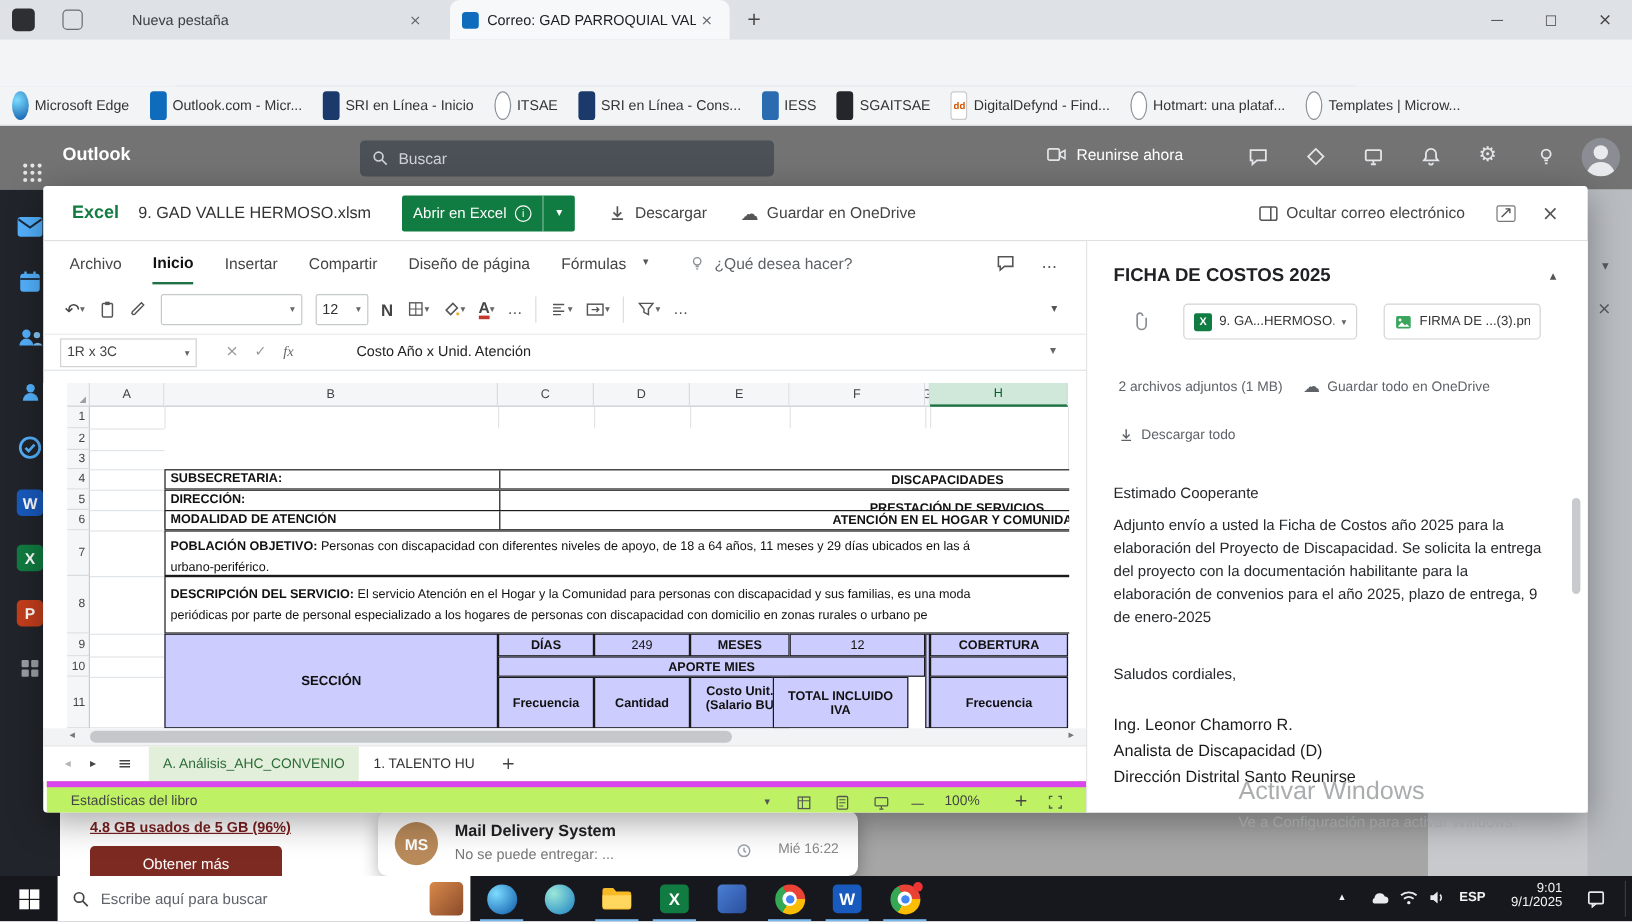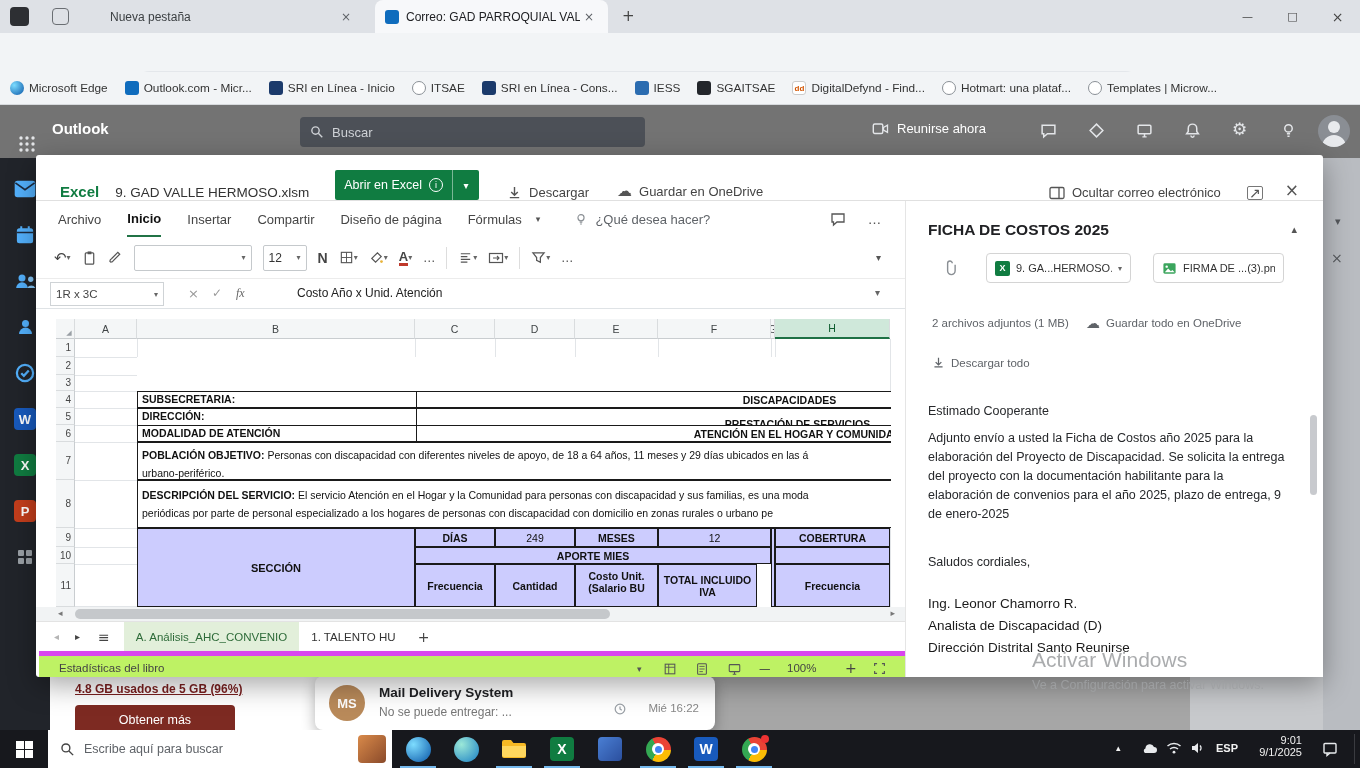--- a/index.html
+++ b/index.html
@@ -15,21 +15,21 @@
   .tabbar{left:0;top:0;width:1360px;height:33px;background:#dee1e6}
   .tab{height:33px;display:flex;align-items:center;font-size:12px;color:#3c4043;padding:0 10px}
   .tab.active{background:#f7f8fa;border-radius:8px 8px 0 0;color:#202124}
   .tab .closex{margin-left:auto;color:#5f6368;font-size:12px;padding:0 4px}
   .winbtn{width:45px;height:33px;display:flex;align-items:center;justify-content:center;color:#444;font-size:11px}
   .navbar{left:0;top:33px;width:1360px;height:39px;background:#f2f4f6}
   .navico{color:#5f6368;font-size:15px}
   .urlpill{left:135px;top:38px;width:1005px;height:29px;background:#e4e7eb;border-radius:15px;display:flex;align-items:center;padding:0 12px;font-size:12.3px;color:#2b2e31}
   .bookbar{left:0;top:72px;width:1360px;height:33px;background:#f2f4f6;border-bottom:1px solid #d7dadd;display:flex;align-items:center;padding-left:10px;gap:17px}
   .bk{display:flex;align-items:center;gap:5px;font-size:11.8px;color:#333;white-space:nowrap}
-  .fav{width:14px;height:14px;border-radius:3px;flex:none}
+  .fav{width:14px;height:24px;border-radius:3px;flex:none}
   .edgeball{background:radial-gradient(circle at 30% 30%,#7ddcff,#0a57a8);border-radius:50%}
   .globe{border:1.6px solid #8a9096;border-radius:50%;background:#fff}
 
   
   .olhead{left:0;top:105px;width:1360px;height:53px;background:#737373;color:#fff}
   .olsearch{left:300px;top:117px;width:345px;height:30px;background:#4c5057;border-radius:4px;display:flex;align-items:center;padding:0 10px;gap:8px;color:#cfd2d6;font-size:13px}
   .hicon{color:#e4e6e9}
   .rail{left:0;top:158px;width:50px;height:572px;background:#21242a}
   .railitem{width:50px;height:46px;display:flex;align-items:center;justify-content:center}
   .prodsq{width:22px;height:22px;border-radius:4px;color:#fff;font-weight:bold;font-size:13px;display:flex;align-items:center;justify-content:center}
@@ -38,21 +38,21 @@
   .bgleft{left:50px;top:677px;width:590px;height:53px;background:#ffffff}
   .bgdim{left:640px;top:677px;width:550px;height:53px;background:#a6a6a6}
   .bgdim2{left:1190px;top:677px;width:170px;height:53px;background:#c7c9cc}
   .bgright{left:1323px;top:158px;width:37px;height:572px;background:#b9bcc1}
   .storage-link{color:#7a1f1f;text-decoration:underline;font-size:12px;font-weight:bold}
   .getmore{background:#7d2a22;color:#fff;border-radius:4px;font-size:12.5px;display:flex;align-items:center;justify-content:center}
   .toast{left:315px;top:676px;width:400px;height:54px;background:#fff;border-radius:8px;box-shadow:0 4px 14px rgba(0,0,0,.3)}
 
   
   .overlay{left:36px;top:155px;width:1287px;height:522px;background:#fff;border-radius:3px;box-shadow:0 8px 28px rgba(0,0,0,.35)}
-  .ovhead{position:absolute;left:0;top:0;width:1287px;height:46px;border-bottom:1px solid #e0e0e0;display:flex;align-items:flex-end}
+  .ovhead{position:absolute;left:0;top:0;width:1287px;height:46px;border-bottom:1px solid #e0e0e0;display:flex;align-items:center}
   .greenbtn{height:30px;background:#107c41;color:#fff;font-size:12.5px;display:flex;align-items:center;border-radius:2px;overflow:hidden}
   .hdrlink{display:flex;align-items:center;gap:7px;font-size:13px;color:#444}
   .excelarea{position:absolute;left:0;top:46px;width:869px;height:476px}
   .emailpane{position:absolute;left:869px;top:46px;width:418px;height:476px;border-left:1px solid #e5e5e5;background:#fff}
 
   .ribbon{position:absolute;left:0;top:0;width:869px;height:36px;display:flex;align-items:center;font-size:13px;color:#454545}
   .rtab{margin-left:26px;height:36px;display:flex;align-items:center}
   .rtab.active{font-weight:bold;color:#111;border-bottom:2.5px solid #217346}
   .toolbar{position:absolute;left:0;top:36px;width:869px;height:42px;display:flex;align-items:center;padding-left:18px;gap:11px;color:#444;border-bottom:1px solid #ececec}
   .tbox{height:26px;border:1px solid #c5c9cc;border-radius:2px;display:flex;align-items:center;justify-content:space-between;padding:0 5px;font-size:12px;color:#333}
@@ -560,21 +560,21 @@
         <div class="blk lav" style="left:735px;top:209px;width:4px;height:79px"></div>
         <div class="blk lav cen b" style="left:739px;top:209px;width:115px;height:19px">COBERTURA</div>
         <div class="blk lav cen b" style="left:379px;top:228px;width:356px;height:17px">APORTE MIES</div>
         <div class="blk lav" style="left:739px;top:228px;width:115px;height:17px"></div>
         <div class="blk lav cen b" style="left:379px;top:245px;width:80px;height:43px">Frecuencia</div>
         <div class="blk lav cen b" style="left:459px;top:245px;width:80px;height:43px">Cantidad</div>
         <div class="blk lav b" style="left:539px;top:245px;width:83px;height:43px;text-align:center;padding-top:5px">
           <div class="nw">Costo Unit.</div>
           <div class="nw">(Salario BU</div>
         </div>
-        <div class="blk lav cen b" style="left:622px;top:245px;width:99px;height:43px;padding:0 3px">TOTAL INCLUIDO IVA</div>
+        <div class="blk lav cen b" style="left:608px;top:245px;width:113px;height:43px;padding:0 3px">TOTAL INCLUIDO IVA</div>
         <div class="blk lav cen b" style="left:739px;top:245px;width:115px;height:43px">Frecuencia</div>
       </div>
 
       <div class="hscroll">
         <span class="x gl" style="left:22px;top:1px;font-size:9px;color:#777">◂</span>
         <div class="x" style="left:39px;top:2px;width:535px;height:10px;background:#c5c8cb;border-radius:5px"></div>
         <span class="x gl" style="right:10px;top:1px;font-size:9px;color:#777">▸</span>
       </div>
 
       <div class="sheettabs">

